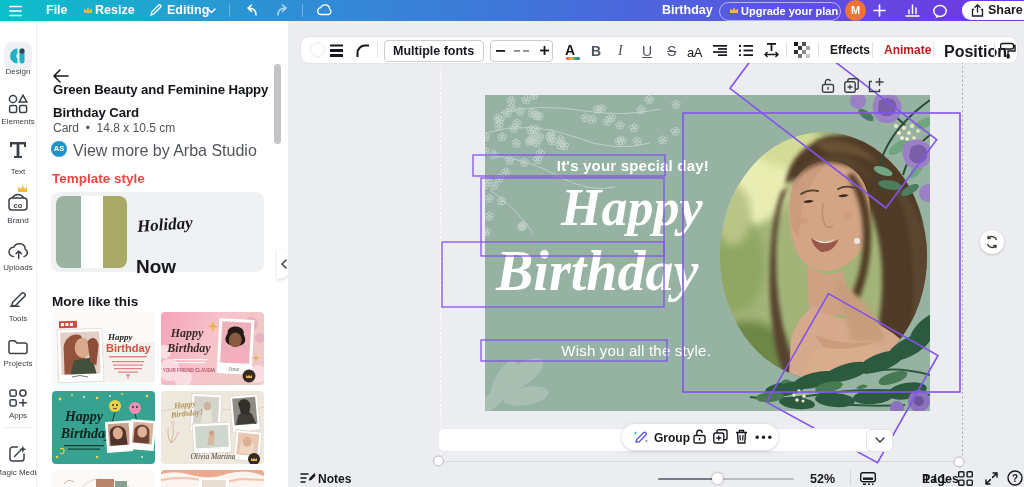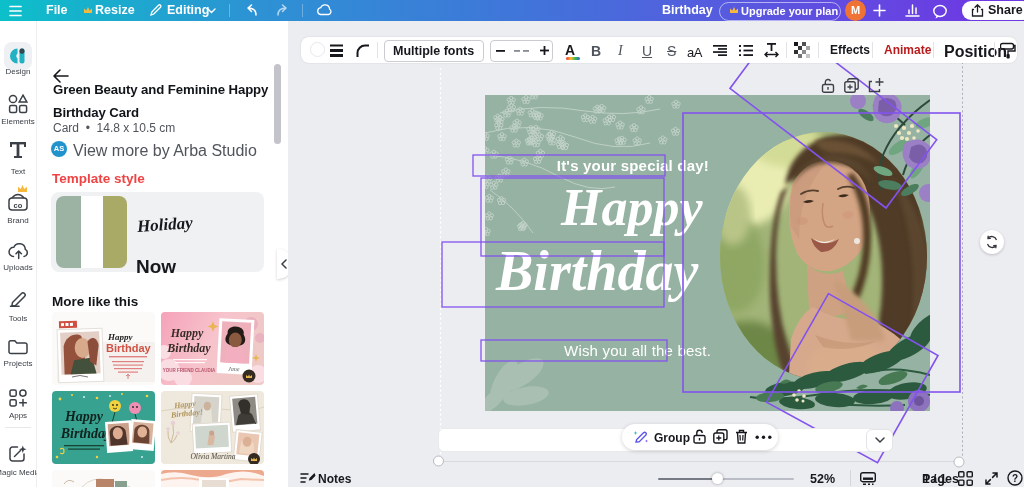--- a/index.html
+++ b/index.html
@@ -544,21 +544,21 @@
         <circle cx="309" cy="300" r="1.8"></circle>
           <circle cx="314" cy="296" r="1.8"></circle>
           <circle cx="319" cy="301" r="1.8"></circle>
           <circle cx="312" cy="305" r="1.8"></circle>
           <circle cx="318" cy="306" r="1.5"></circle>
       </g>
     </svg>
     <div class="abs" style="left:32px;top:61px;width:192px;height:20px;text-align:right;font-size:15px;font-weight:700;color:#fff;line-height:20px;letter-spacing:0.2px;">It's your special day!</div>
     <div class="abs" style="left:76px;top:83px;width:300px;font-family:'Liberation Serif',serif;font-style:italic;font-weight:700;font-size:52px;color:#fff;line-height:60px;">Happy</div>
     <div class="abs" style="left:11px;top:146px;width:300px;font-family:'Liberation Serif',serif;font-style:italic;font-weight:700;font-size:56px;color:#fff;line-height:60px;">Birthday</div>
-    <div class="abs" style="left:40px;top:246px;width:186px;height:20px;text-align:right;font-size:15px;color:#fff;line-height:20px;letter-spacing:0.2px;">Wish you all the best.</div>
+    <div class="abs" style="left:40px;top:246px;width:186px;height:20px;text-align:right;font-size:15px;color:#fff;line-height:20px;letter-spacing:0.2px;">Wish you all the style.</div>
 
   </div>
   <svg class="abs" style="left:0;top:0" width="736" height="466">
     <defs>
         <clipPath id="vp">
           <rect x="0" y="42" width="736" height="424"></rect>
         </clipPath>
       </defs>
     <g clip-path="url(#vp)">
     <g stroke="#ffffff" stroke-width="1.3" stroke-dasharray="2.2 2.6">

